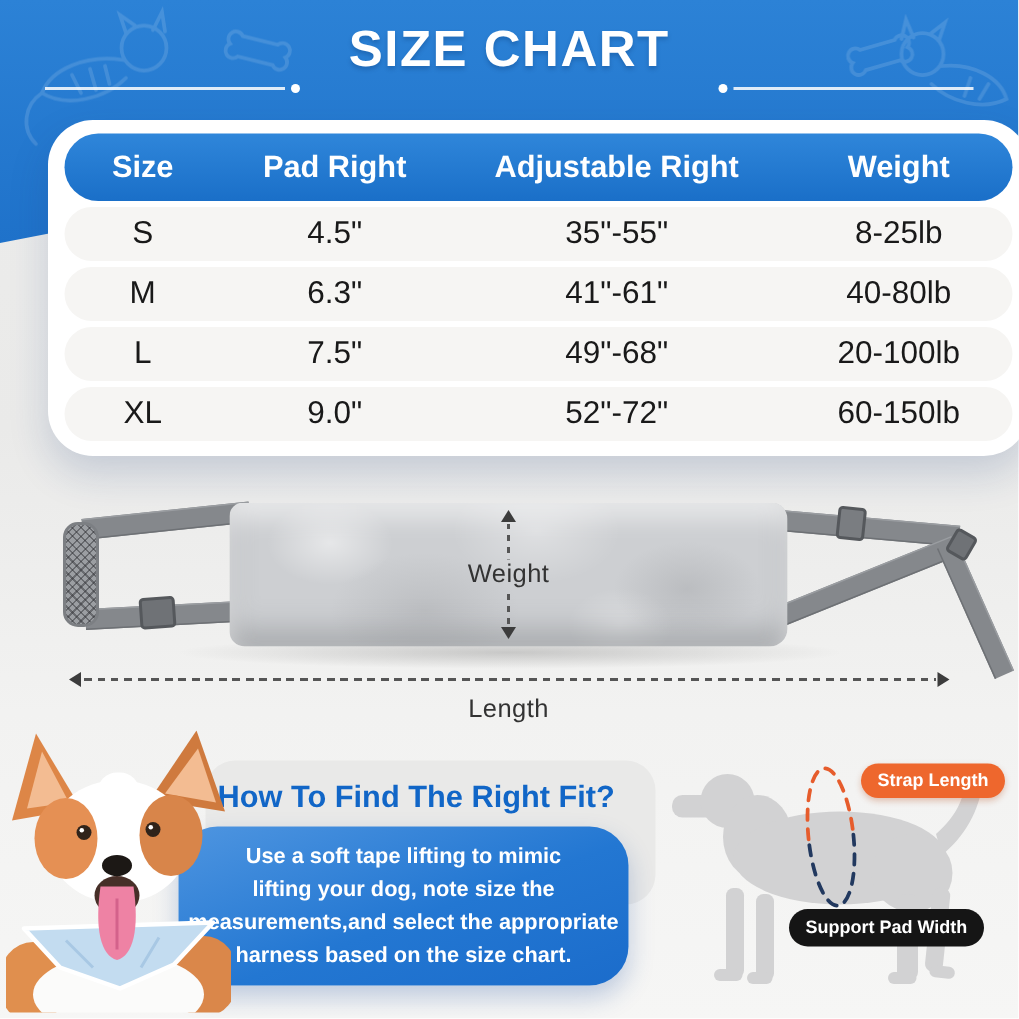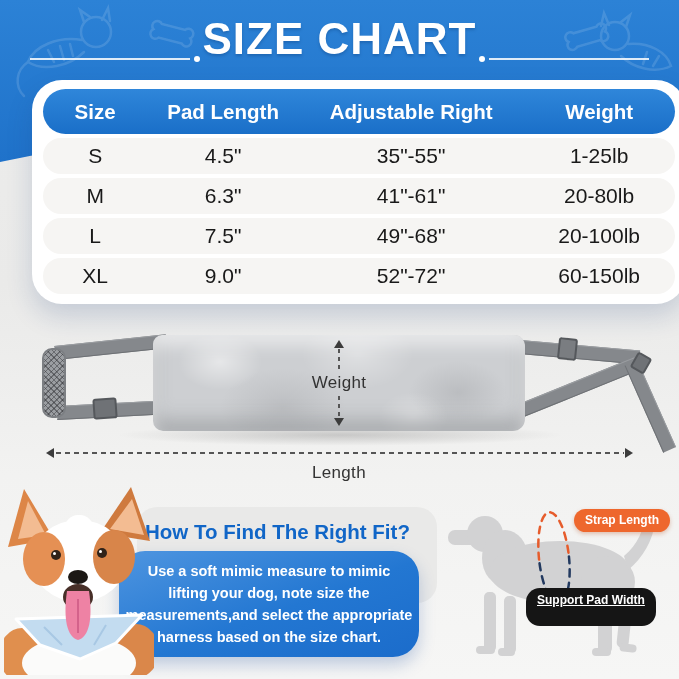--- a/index.html
+++ b/index.html
@@ -3,21 +3,21 @@
 <meta charset="utf-8">
 <style>
   html,body{margin:0;padding:0;}
   .page{position:relative;width:679px;height:679px;overflow:hidden;
     font-family:"Liberation Sans",sans-serif;
     background:linear-gradient(180deg,#ededec 0%,#eaeae9 42%,#f2f2f1 70%,#f6f6f5 100%);}
   
   .banner{position:absolute;top:0;left:0;width:679px;height:175px;}
   .banner svg{display:block;}
   .title-row{position:absolute;top:14px;left:0;width:679px;text-align:center;}
-  .page-title{margin:0;color:#ffffff;font-size:44px;font-weight:800;letter-spacing:1px;
+  .page-title{margin:0;color:#ffffff;font-size:34px;font-weight:800;letter-spacing:1px;
     text-shadow:0 2px 3px rgba(0,40,90,.25);}
   .title-line{position:absolute;top:44px;height:2px;width:160px;background:rgba(255,255,255,.85);}
   .title-line.left{left:30px;}
   .title-line.right{right:30px;}
   .title-line .dot{position:absolute;top:-2px;width:6px;height:6px;border-radius:50%;background:#fff;}
   .title-line.left .dot{right:-10px;}
   .title-line.right .dot{left:-10px;}
   
   .table-card{position:absolute;left:32px;top:80px;width:654px;height:224px;background:#ffffff;
     border-radius:30px;box-sizing:border-box;padding:9px 11px;box-shadow:0 12px 26px rgba(25,60,120,.18);}
@@ -68,22 +68,22 @@
     background:linear-gradient(160deg,#4e95e0 0%,#2377d2 55%,#1b6ccb 100%);
     box-shadow:0 8px 16px rgba(30,80,160,.25);
     display:flex;flex-direction:column;justify-content:center;align-items:center;}
   .howto-blue .line{color:#ffffff;font-size:14.5px;font-weight:700;line-height:22px;text-align:center;}
   .corgi{position:absolute;left:4px;top:487px;z-index:3;}
   .silhouette{position:absolute;left:448px;top:508px;z-index:1;}
   .ellipse-overlay{position:absolute;left:531px;top:506px;z-index:2;}
   .badge{position:absolute;z-index:4;color:#fff;font-weight:700;white-space:nowrap;}
   .badge.orange{left:574px;top:509px;height:23px;line-height:23px;padding:0 11px;border-radius:13px;
     background:#ee672d;font-size:12px;box-shadow:0 2px 4px rgba(180,70,20,.3);}
-  .badge.black{left:526px;top:588px;height:38px;line-height:25px;padding:0 11px;border-radius:14px;
-    background:#151515;font-size:12px;text-decoration:underline;}
+  .badge.black{left:526px;top:606px;height:25px;line-height:25px;padding:0 11px;border-radius:14px;
+    background:#151515;font-size:12px;}
 </style>
 </head>
 <body>
 
 <div class="page">
 
   <div class="banner">
     <svg width="679" height="175" viewBox="0 0 679 175">
       <defs>
         <linearGradient id="bannerGrad" x1="0" y1="0" x2="0" y2="1">
@@ -121,35 +121,35 @@
       <h1 class="page-title">SIZE CHART</h1>
       <span class="title-line right">
           <span class="dot"></span>
         </span>
     </div>
   </div>
 
   <div class="table-card">
     <div class="t-header">
       <span>Size</span>
-      <span>Pad Length</span>
+      <span>Pad Right</span>
       <span>Adjustable Right</span>
       <span>Weight</span>
     </div>
     <div class="t-row">
       <span class="sz">S</span>
       <span>4.5"</span>
       <span>35"-55"</span>
-      <span>1-25lb</span>
+      <span>8-25lb</span>
     </div>
     <div class="t-row">
       <span class="sz">M</span>
       <span>6.3"</span>
       <span>41"-61"</span>
-      <span>20-80lb</span>
+      <span>40-80lb</span>
     </div>
     <div class="t-row">
       <span class="sz">L</span>
       <span>7.5"</span>
       <span>49"-68"</span>
       <span>20-100lb</span>
     </div>
     <div class="t-row">
       <span class="sz">XL</span>
       <span>9.0"</span>
@@ -187,21 +187,21 @@
     <span class="arr left" style="left:46px;top:448px;"></span>
     <span class="dash-h" style="left:56px;top:452px;width:568px;"></span>
     <span class="arr right" style="left:625px;top:448px;"></span>
     <div class="measure-label" style="left:279px;top:463px;width:120px;">Length</div>
   </div>
 
   <div class="howto-card">
     <div class="howto-heading">How To Find The Right Fit?</div>
   </div>
   <div class="howto-blue">
-    <div class="line">Use a soft mimic measure to mimic</div>
+    <div class="line">Use a soft tape lifting to mimic</div>
     <div class="line">lifting your dog, note size the</div>
     <div class="line">measurements,and select the appropriate</div>
     <div class="line">harness based on the size chart.</div>
   </div>
 
   <svg class="corgi" width="150" height="188" viewBox="0 0 150 188">
     <polygon points="20,2 50,52 4,60" fill="#dd8647"></polygon>
     <polygon points="24,14 42,48 14,52" fill="#f3bc92"></polygon>
     <polygon points="127,0 146,54 96,46" fill="#cf7a3e"></polygon>
     <polygon points="128,12 140,48 106,42" fill="#f3bc92"></polygon>

